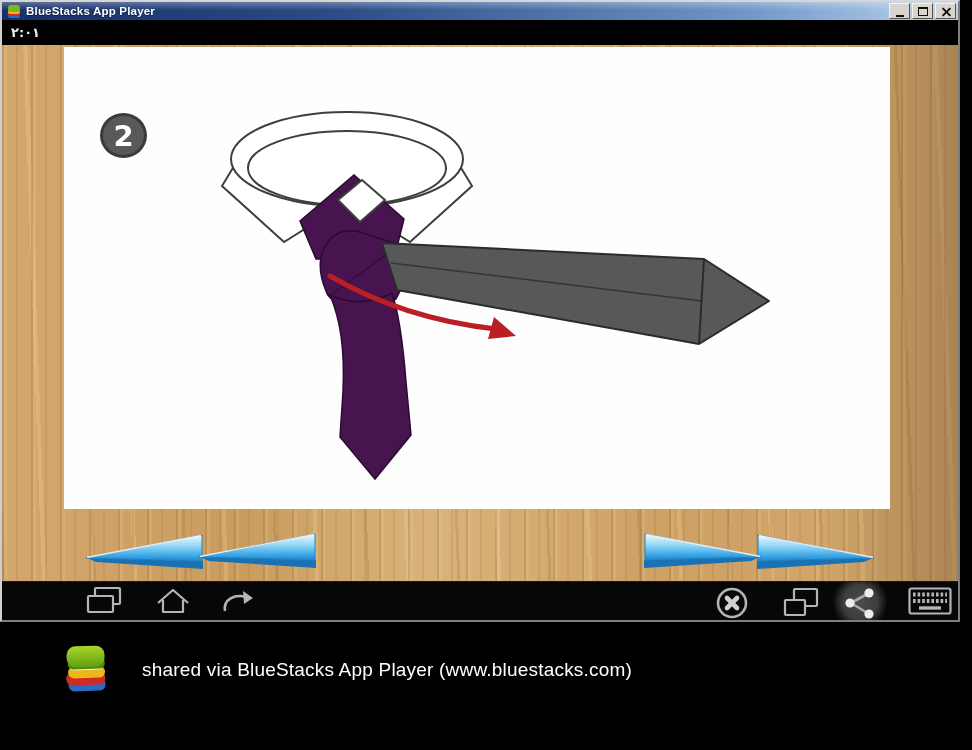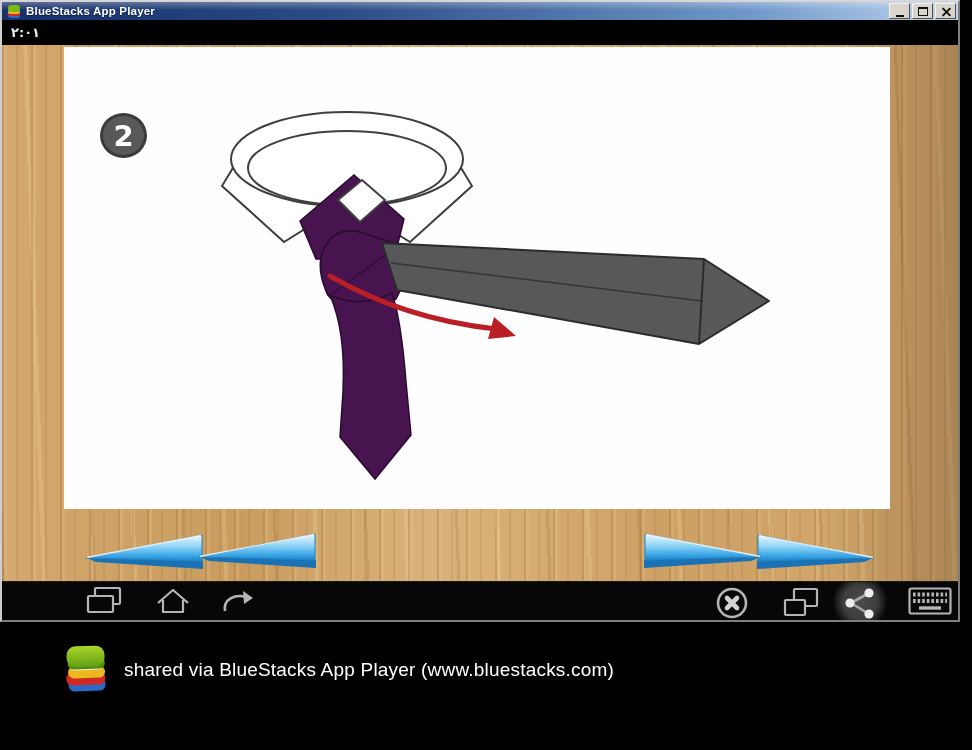--- a/index.html
+++ b/index.html
@@ -77,21 +77,21 @@
   }
   .nbtn{ position:absolute; top:4px; background:none; border:none; padding:0; cursor:pointer; }
   .nicon{ stroke:var(--navbar-icon,#b5b5b5); fill:none; stroke-width:2.2; stroke-linejoin:round; }
   .share-glow{
     position:absolute; left:831px; top:-7px; width:54px; height:54px; border-radius:50%;
     background:radial-gradient(circle, #4c4c4c 0%, #3d3d3d 45%, rgba(20,20,20,0) 72%);
   }
 
   
   .footer{ position:absolute; left:0; top:640px; width:972px; height:60px;
-    display:flex; align-items:center; padding-left:62px; gap:14px; }
+    display:flex; align-items:center; padding-left:62px; gap:32px; }
   .footer-text{ color:#fff; font-size:19px; letter-spacing:.2px; white-space:nowrap; }
 </style>
 </head>
 <body>
 
 <div class="bs-window">
 
   <div class="titlebar">
     <svg class="t-icon" viewBox="0 0 16 15">
       <rect x="2" y="10" width="12" height="4" rx="2" fill="#2a69c6"></rect>

